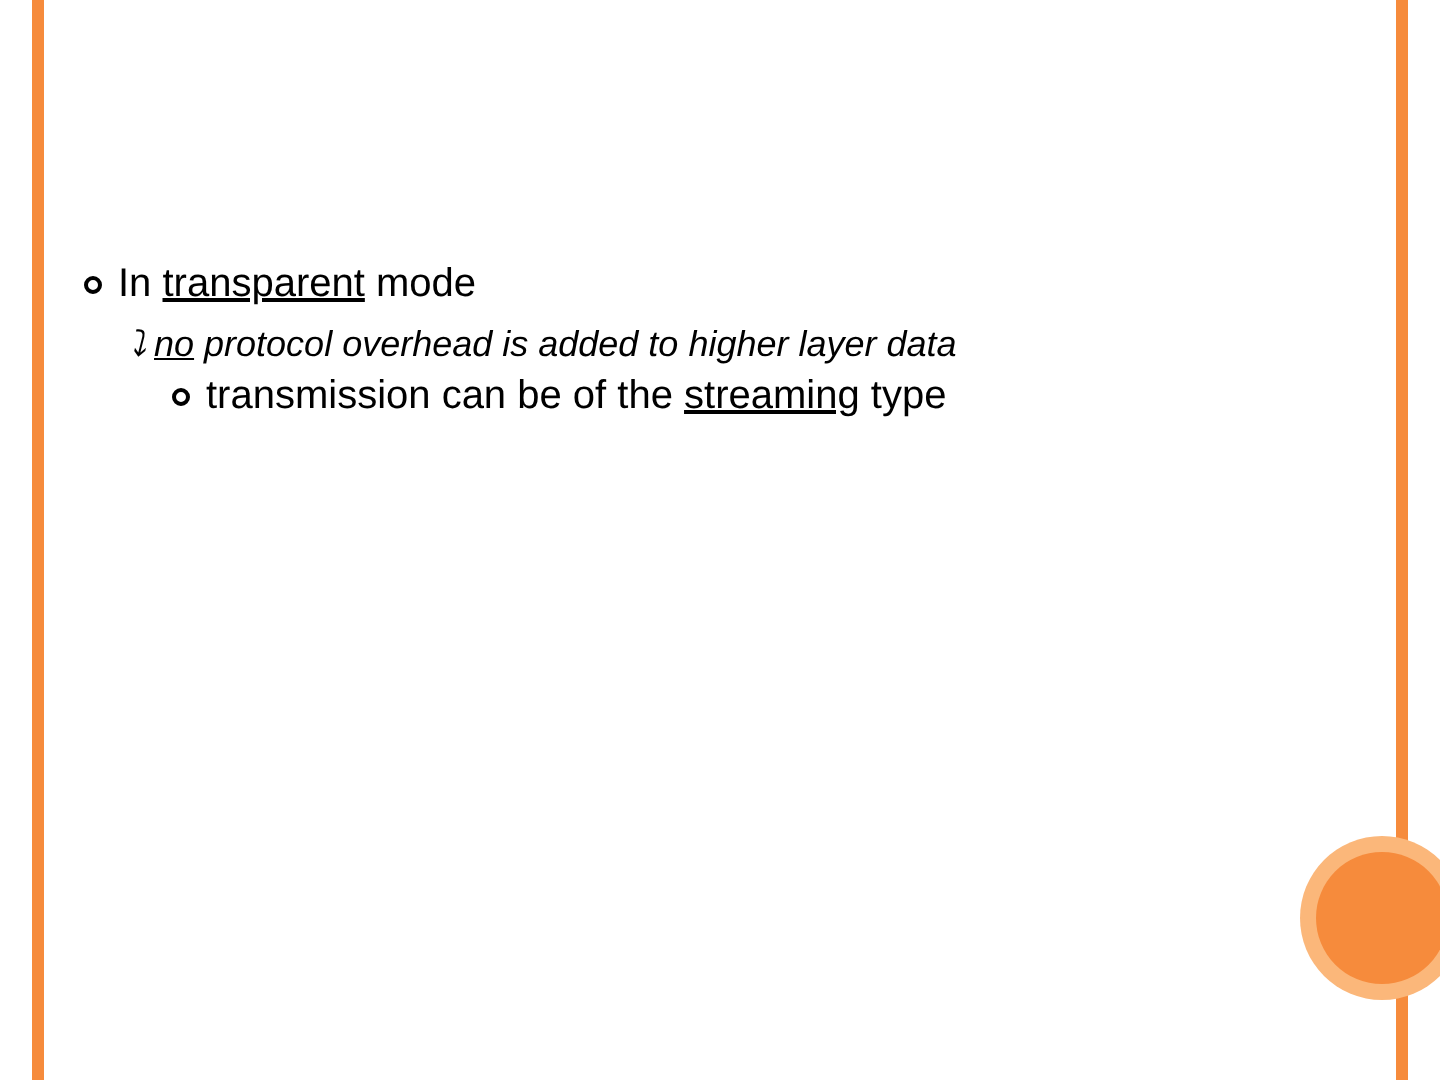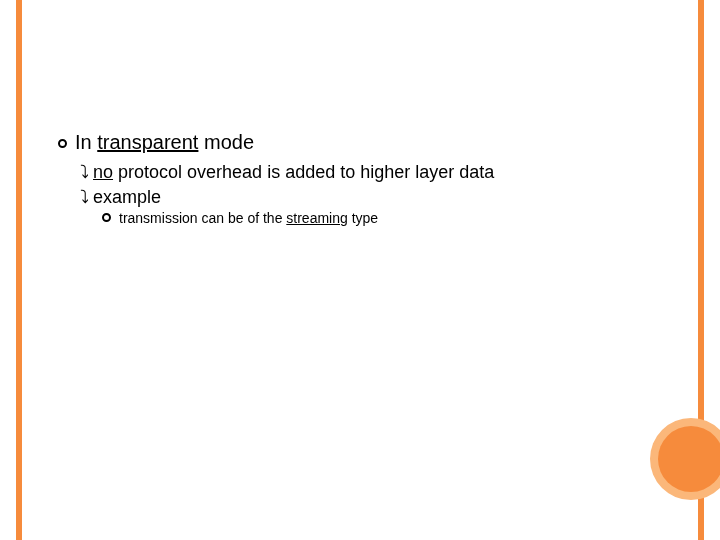--- a/index.html
+++ b/index.html
@@ -46,37 +46,38 @@
     position: absolute;
     right: -4px;
     bottom: 48px;
     width: 66px;
     height: 66px;
     border-radius: 50%;
     background: #f68b3c;
   }
   .content {
     position: absolute;
-    left: 58px;
+    left: 42px;
     right: 46px;
     top: 130px;
   }
   .level1 {
     font-size: 20px;
     line-height: 1.25;
     margin-bottom: 6px;
   }
   .level2 {
     font-size: 18px;
     line-height: 1.25;
     margin-left: 22px;
     margin-bottom: 2px;
+    font-style: italic;
   }
   .level3 {
-    font-size: 14px;
+    font-size: 20px;
     line-height: 1.25;
     margin-left: 44px;
     margin-bottom: 16px;
   }
   .bullet-ring {
     display: inline-block;
     width: 9px;
     height: 9px;
     border: 2px solid #000;
     border-radius: 50%;
@@ -105,22 +106,19 @@
 
     <div class="level1">
       <span class="bullet-ring"></span><span>In </span><span class="u">transparent</span><span> mode</span>
     </div>
 
     <div class="level2">
       <span class="bullet-wave">⤵</span><span class="u">no</span><span> protocol overhead is added to higher layer data</span>
     </div>
 
 
-    <div class="level2">
-      <span class="bullet-wave">⤵</span><span>example</span>
-    </div>
 
     <div class="level3">
       <span class="bullet-ring"></span><span>transmission can be of the </span><span class="u">streaming</span><span> type</span>
     </div>
 
   </div>
 </div>
 
 </body></html>

